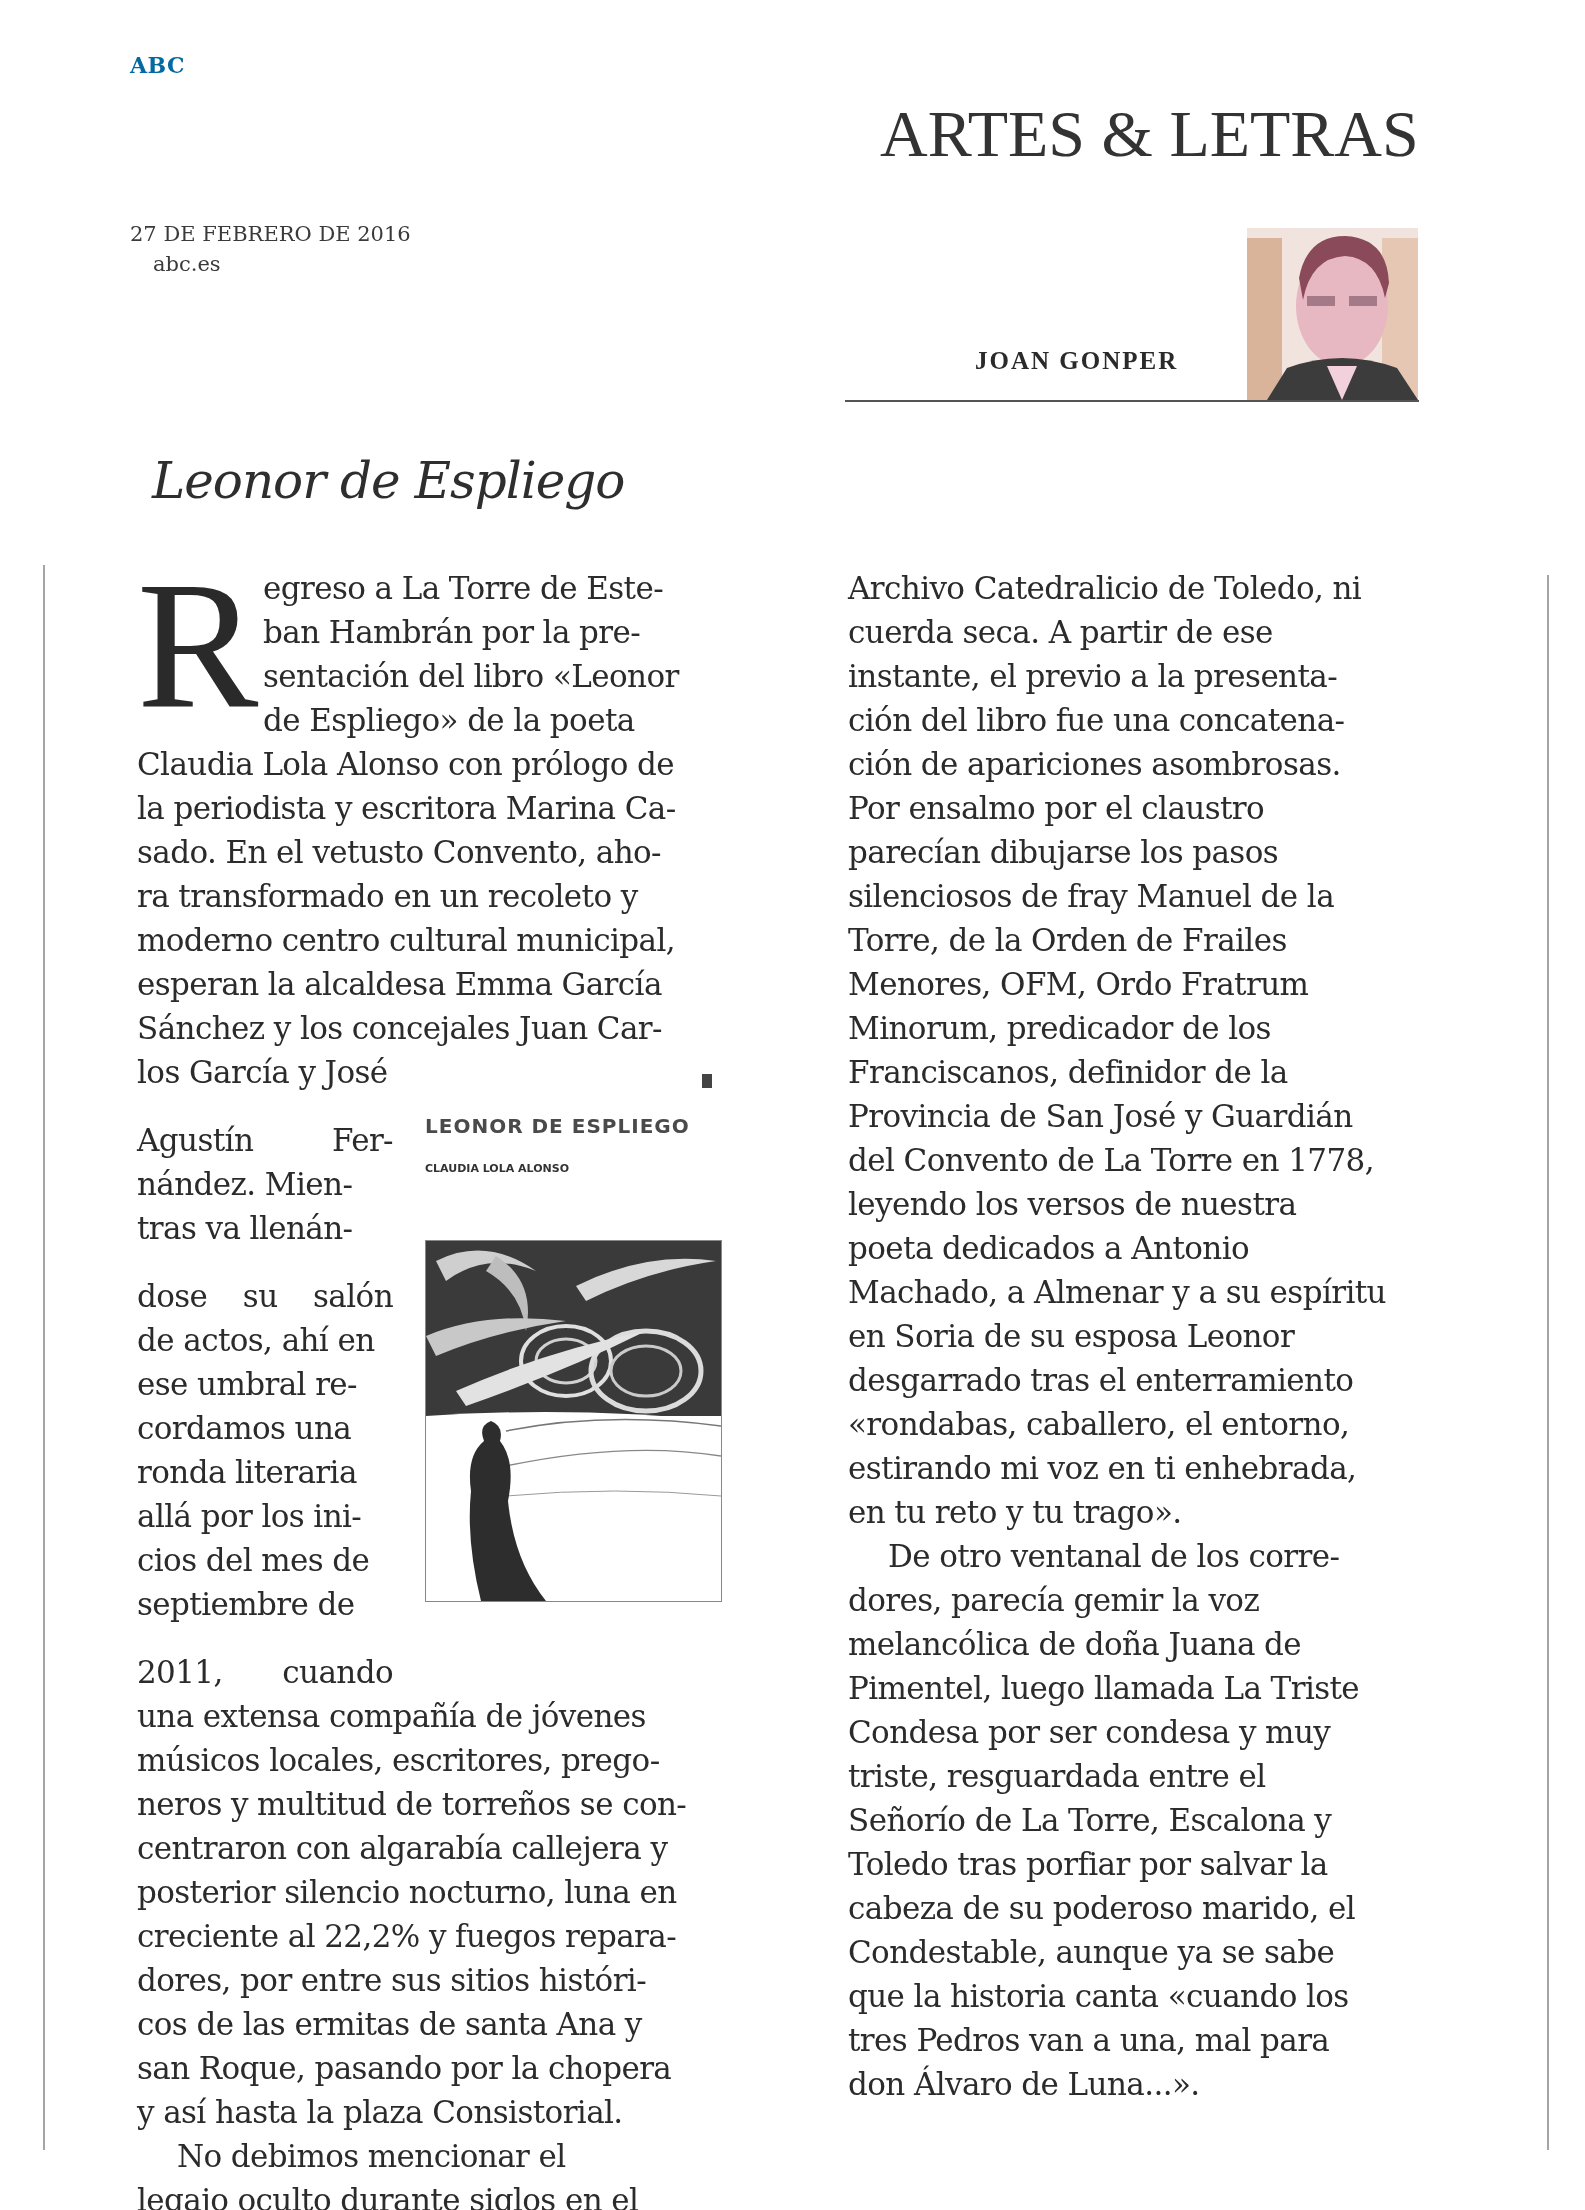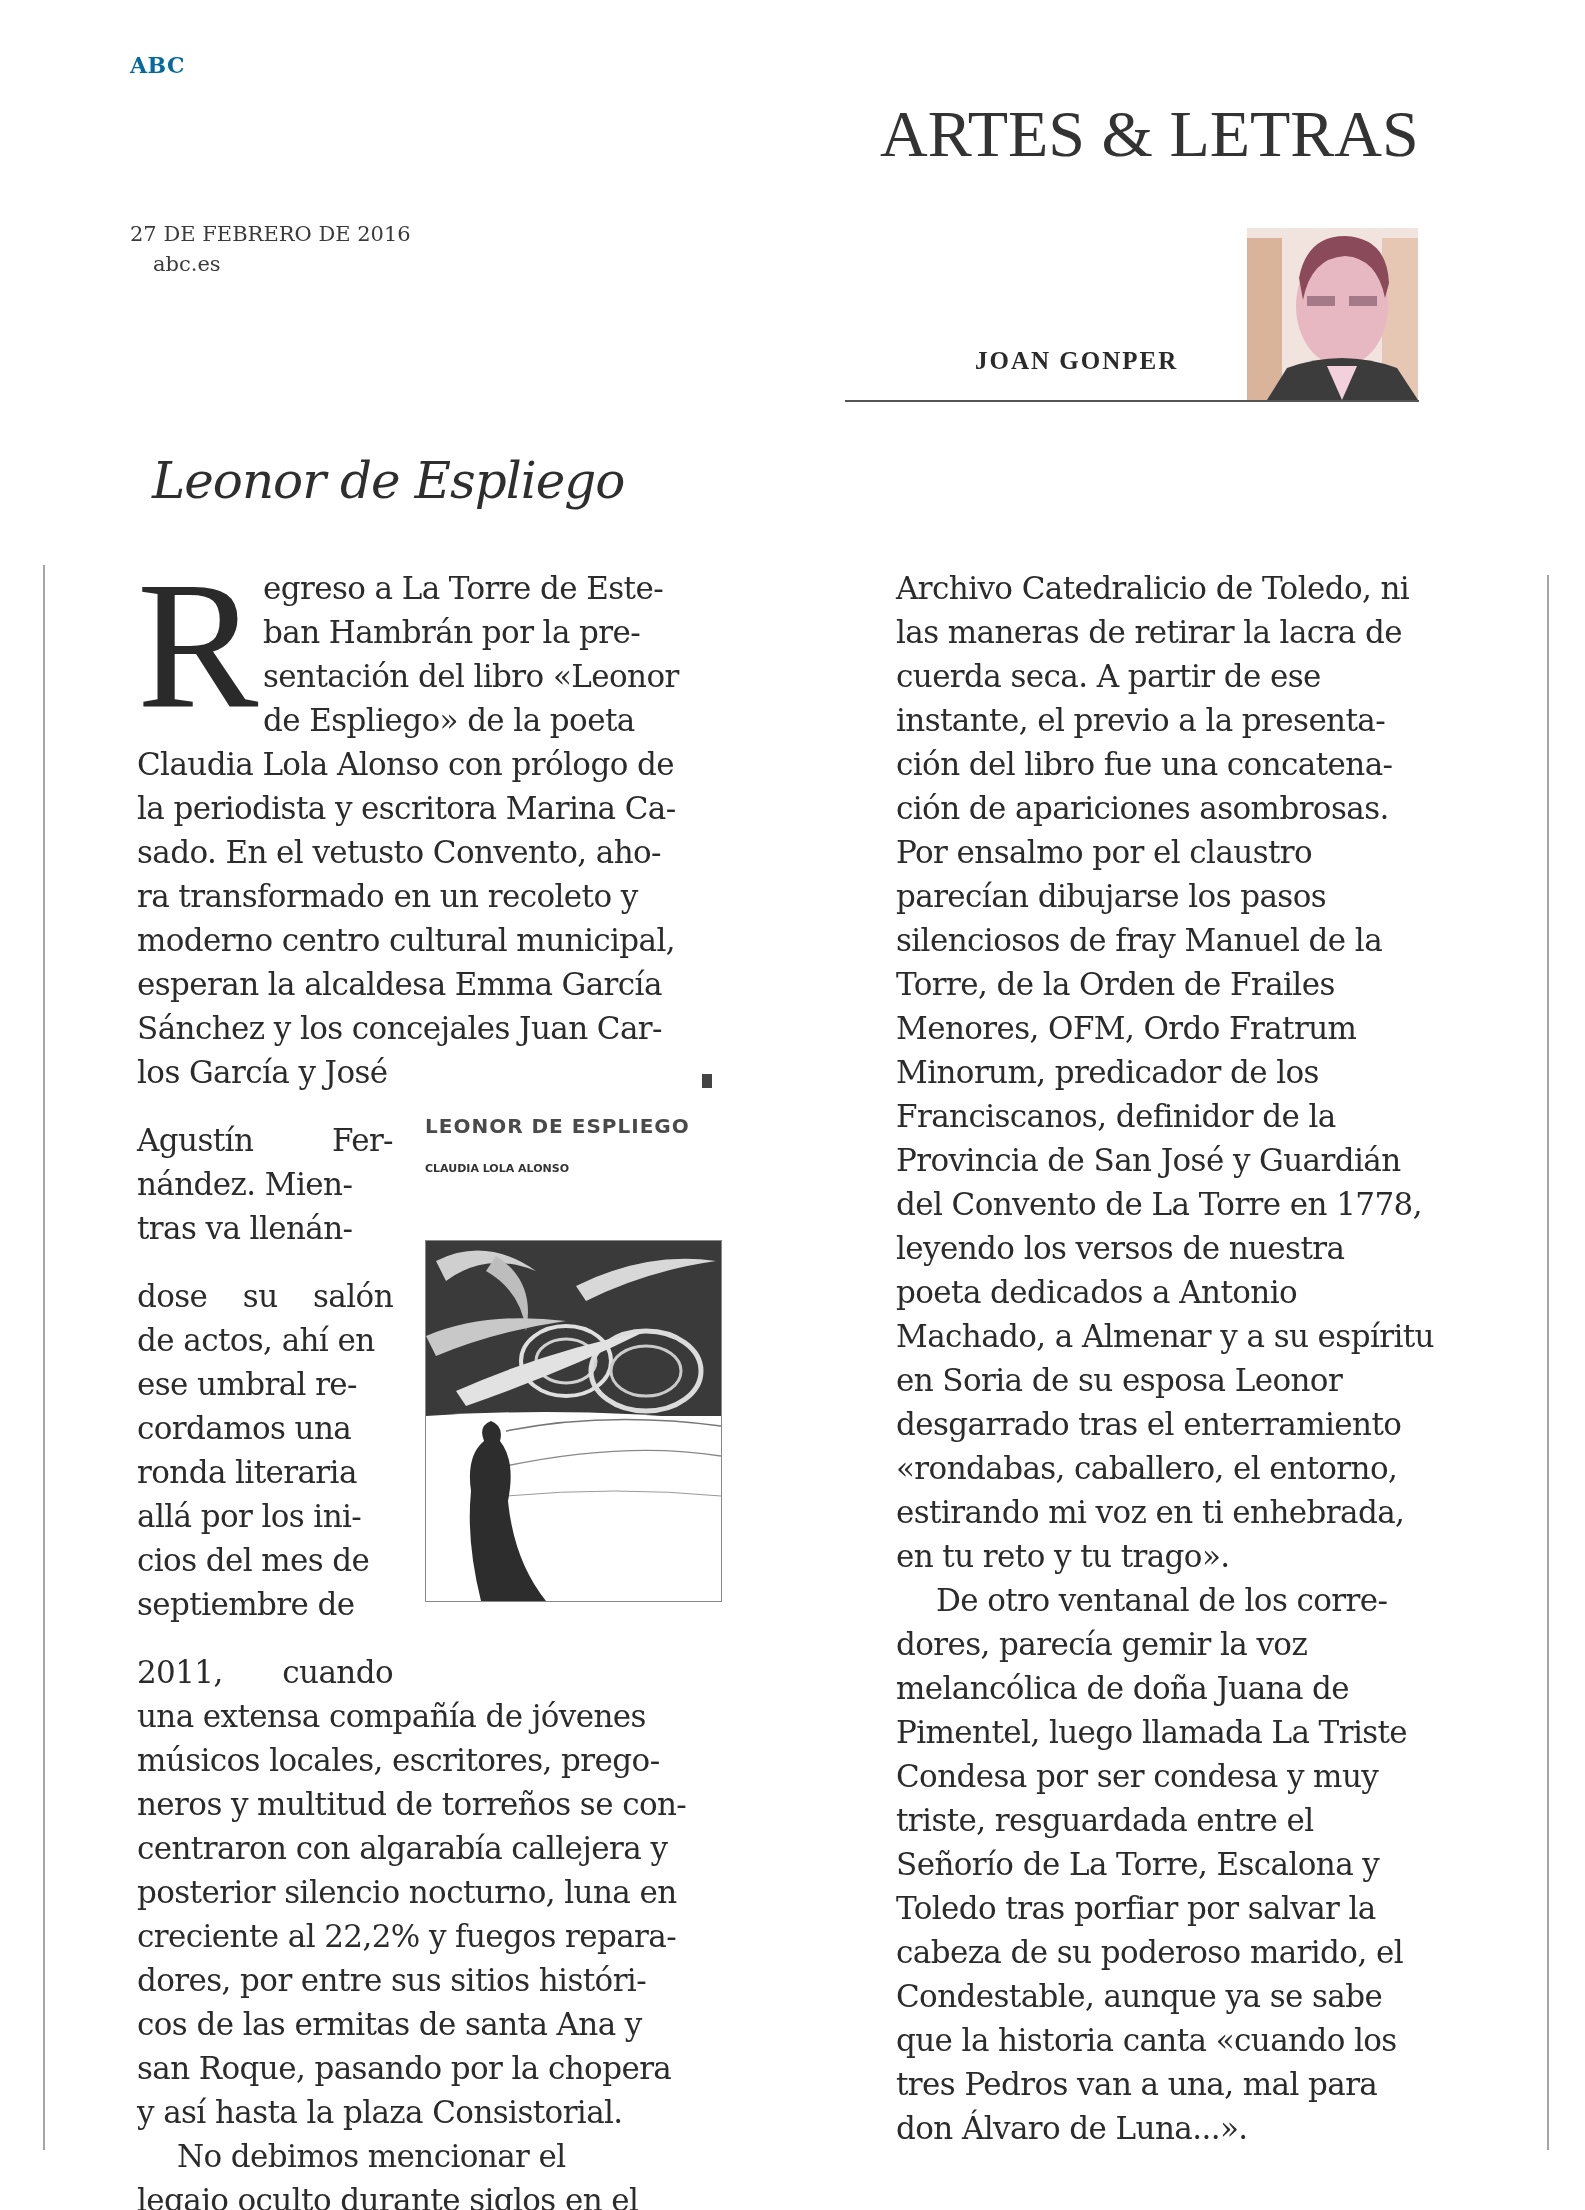--- a/index.html
+++ b/index.html
@@ -15,21 +15,21 @@
   .photo { left: 1247px; top: 228px; width: 171px; height: 172px; overflow: hidden; background: #e8cfc4; }
   .headline { left: 152px; top: 452px; font-size: 50px; font-style: italic; color: #2e2e2e; font-family: "DejaVu Serif", serif; letter-spacing: -1px; }
   .edge { width: 2px; background: #a5a5a5; }
   .edge-left { left: 43px; top: 565px; height: 1585px; }
   .edge-right { left: 1547px; top: 575px; height: 1575px; }
 
   .col { position: absolute; font-size: 31px; line-height: 44px; color: #2b2b2b; letter-spacing: -0.6px; }
   .line { display: block; white-space: nowrap; height: 44px; }
   .just { text-align: justify; text-align-last: justify; white-space: normal; margin-top: 24px; }
   .col-left { left: 137px; top: 566px; width: 592px; }
-  .col-right { left: 896px; top: 566px; width: 594px; }
+  .col-right { left: 848px; top: 566px; width: 594px; }
   .dropcap { position: absolute; left: 137px; top: 570px; font-size: 182px; line-height: 150px; font-family: "Liberation Serif", serif; color: #2a2a2a; }
   .indent-drop { padding-left: 126px; }
   .narrow { width: 256px; }
   .indent { padding-left: 40px; }
 
   .cover { left: 420px; top: 1062px; width: 310px; height: 540px; }
   .cover-title { position:absolute; left: 5px; top: 52px; font-family: "DejaVu Sans", sans-serif; font-size: 20px; color: #4a4a4a; letter-spacing: 1px; font-weight: bold; white-space: nowrap; }
   .cover-author { position:absolute; left: 5px; top: 100px; font-family: "DejaVu Sans", sans-serif; font-size: 11px; color: #333; font-weight: bold; white-space: nowrap; }
   .cover-mark { position:absolute; left: 282px; top: 12px; width: 10px; height: 14px; background: #444; }
   .cover-art { position:absolute; left: 5px; top: 178px; width: 295px; height: 360px; border: 1px solid #888; overflow: hidden; background: #fff; }
@@ -124,21 +124,20 @@
       <path d="M80 190 Q180 170 295 185" stroke="#777" stroke-width="1.5" fill="none"></path>
       <path d="M80 225 Q200 200 295 215" stroke="#888" stroke-width="1.5" fill="none"></path>
       <path d="M80 255 Q190 245 295 255" stroke="#999" stroke-width="1" fill="none"></path>
       <path d="M55 360 Q40 300 45 250 Q40 215 58 200 Q52 185 65 180 Q78 185 74 200 Q90 220 82 260 Q88 320 120 360 Z" fill="#2d2d2d"></path>
     </svg>
   </div>
 </div>
 
 <div class="col col-right">
   <span class="line">Archivo Catedralicio de Toledo, ni</span>
-  <span class="line">las maneras de retirar la lacra de</span>
   <span class="line">cuerda seca. A partir de ese</span>
   <span class="line">instante, el previo a la presenta-</span>
   <span class="line">ción del libro fue una concatena-</span>
   <span class="line">ción de apariciones asombrosas.</span>
   <span class="line">Por ensalmo por el claustro</span>
   <span class="line">parecían dibujarse los pasos</span>
   <span class="line">silenciosos de fray Manuel de la</span>
   <span class="line">Torre, de la Orden de Frailes</span>
   <span class="line">Menores, OFM, Ordo Fratrum</span>
   <span class="line">Minorum, predicador de los</span>

